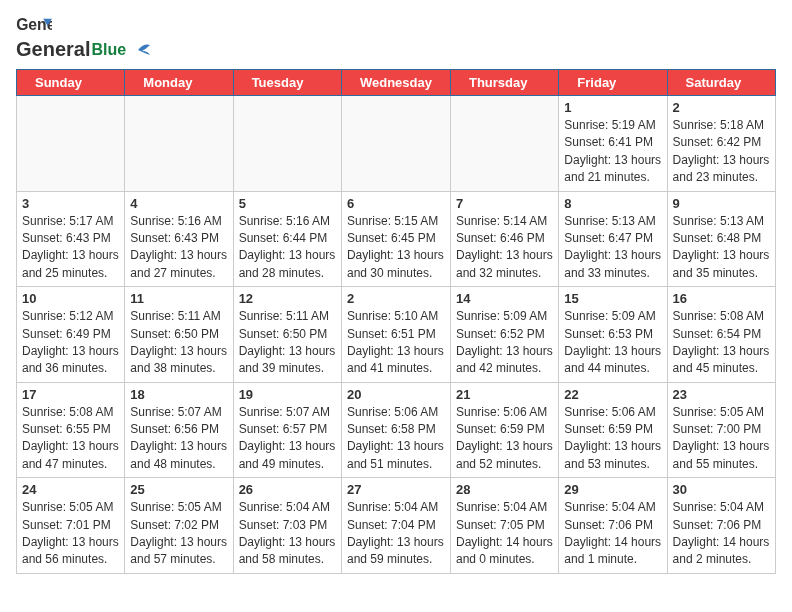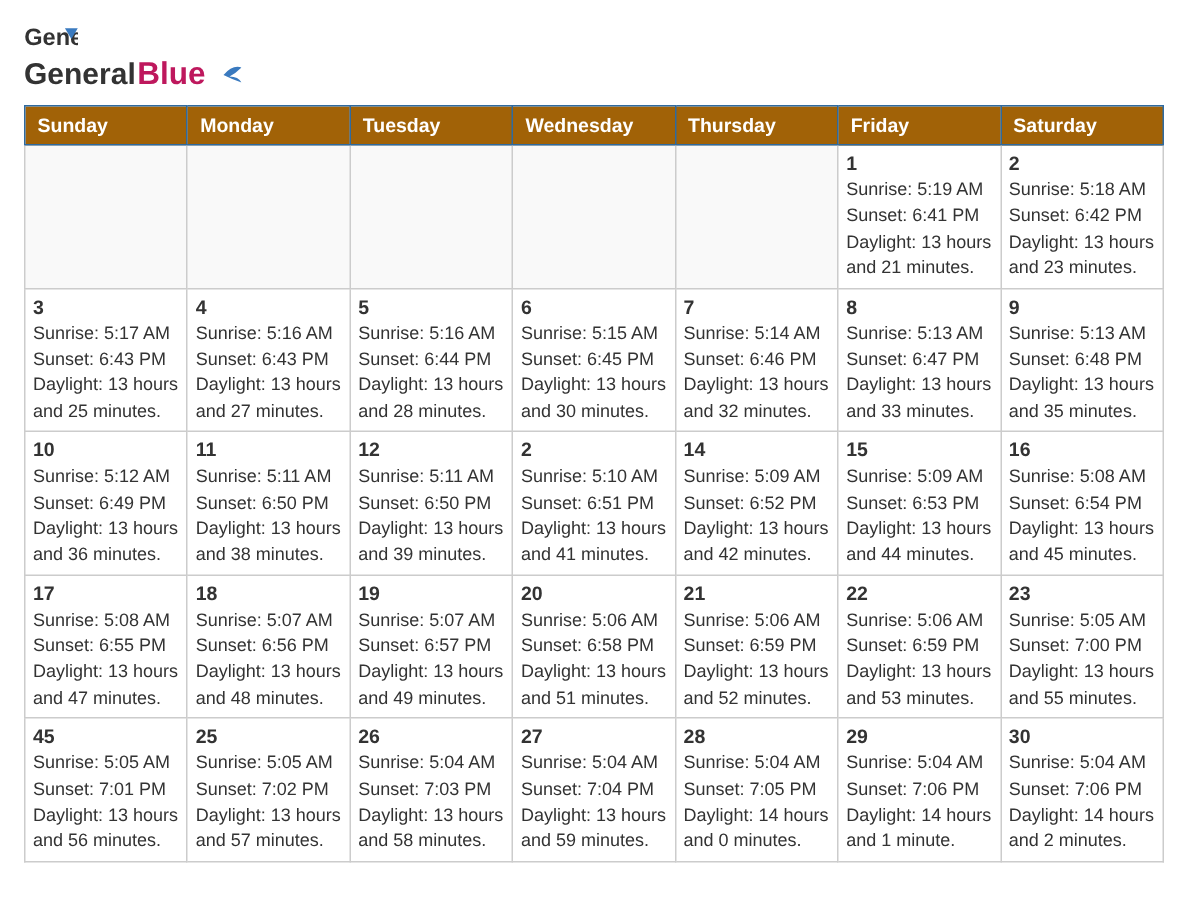--- a/index.html
+++ b/index.html
@@ -37,24 +37,24 @@
     .subtitle {
       font-size: 14px;
       color: #555;
     }
     .calendar {
       width: 100%;
       border-collapse: collapse;
       border: 1px solid #ccc;
     }
     .calendar th {
-      background: #a16207;
+      background: #ef4444;
       color: #fff;
       text-align: left;
-      padding: 5px 8px;
+      padding: 5px 18px;
       font-size: 13px;
       border: 1px solid #2e6aa0;
     }
     .calendar td {
       width: calc(100%/7);
       vertical-align: top;
       border: 1px solid #ccc;
       padding: 4px 5px;
       font-size: 10.5px;
       color: #333;
@@ -79,21 +79,21 @@
 <body>
 
 <div class="header">
   <div class="logo">
     <svg class="logo-icon" viewBox="0 0 50 28" xmlns="http://www.w3.org/2000/svg">
       <text x="0" y="20" font-size="22" font-weight="bold" fill="#333" font-family="Arial">General</text>
       <polygon points="38,4 50,4 44,14" fill="#3a7abf"></polygon>
     </svg>
     <div style="display:flex;align-items:center;gap:0">
       <span style="font-size:20px;font-weight:bold;color:#333;">General</span>
-      <span style="font-size:21px;font-weight:bold;color:#be185d;margin-left:1px;">Blue</span>
+      <span style="font-size:16px;font-weight:bold;color:#15803d;margin-left:1px;">Blue</span>
       <svg width="22" height="18" viewBox="0 0 22 18" style="margin-left:2px;">
         <path d="M10 9 Q16 2 22 4 Q18 8 14 10 Q20 10 22 14 Q16 12 10 9Z" fill="#3a7abf"></path>
       </svg>
     </div>
   </div>
   <div class="title-block">
   </div>
 </div>
 
 <table class="calendar">
@@ -209,21 +209,21 @@
           <span class="day-number">22</span>
           <div class="day-info">Sunrise: 5:06 AM<br>Sunset: 6:59 PM<br>Daylight: 13 hours<br>and 53 minutes.</div>
         </td>
         <td>
           <span class="day-number">23</span>
           <div class="day-info">Sunrise: 5:05 AM<br>Sunset: 7:00 PM<br>Daylight: 13 hours<br>and 55 minutes.</div>
         </td>
       </tr>
       <tr>
         <td>
-          <span class="day-number">45</span>
+          <span class="day-number">24</span>
           <div class="day-info">Sunrise: 5:05 AM<br>Sunset: 7:01 PM<br>Daylight: 13 hours<br>and 56 minutes.</div>
         </td>
         <td>
           <span class="day-number">25</span>
           <div class="day-info">Sunrise: 5:05 AM<br>Sunset: 7:02 PM<br>Daylight: 13 hours<br>and 57 minutes.</div>
         </td>
         <td>
           <span class="day-number">26</span>
           <div class="day-info">Sunrise: 5:04 AM<br>Sunset: 7:03 PM<br>Daylight: 13 hours<br>and 58 minutes.</div>
         </td>

